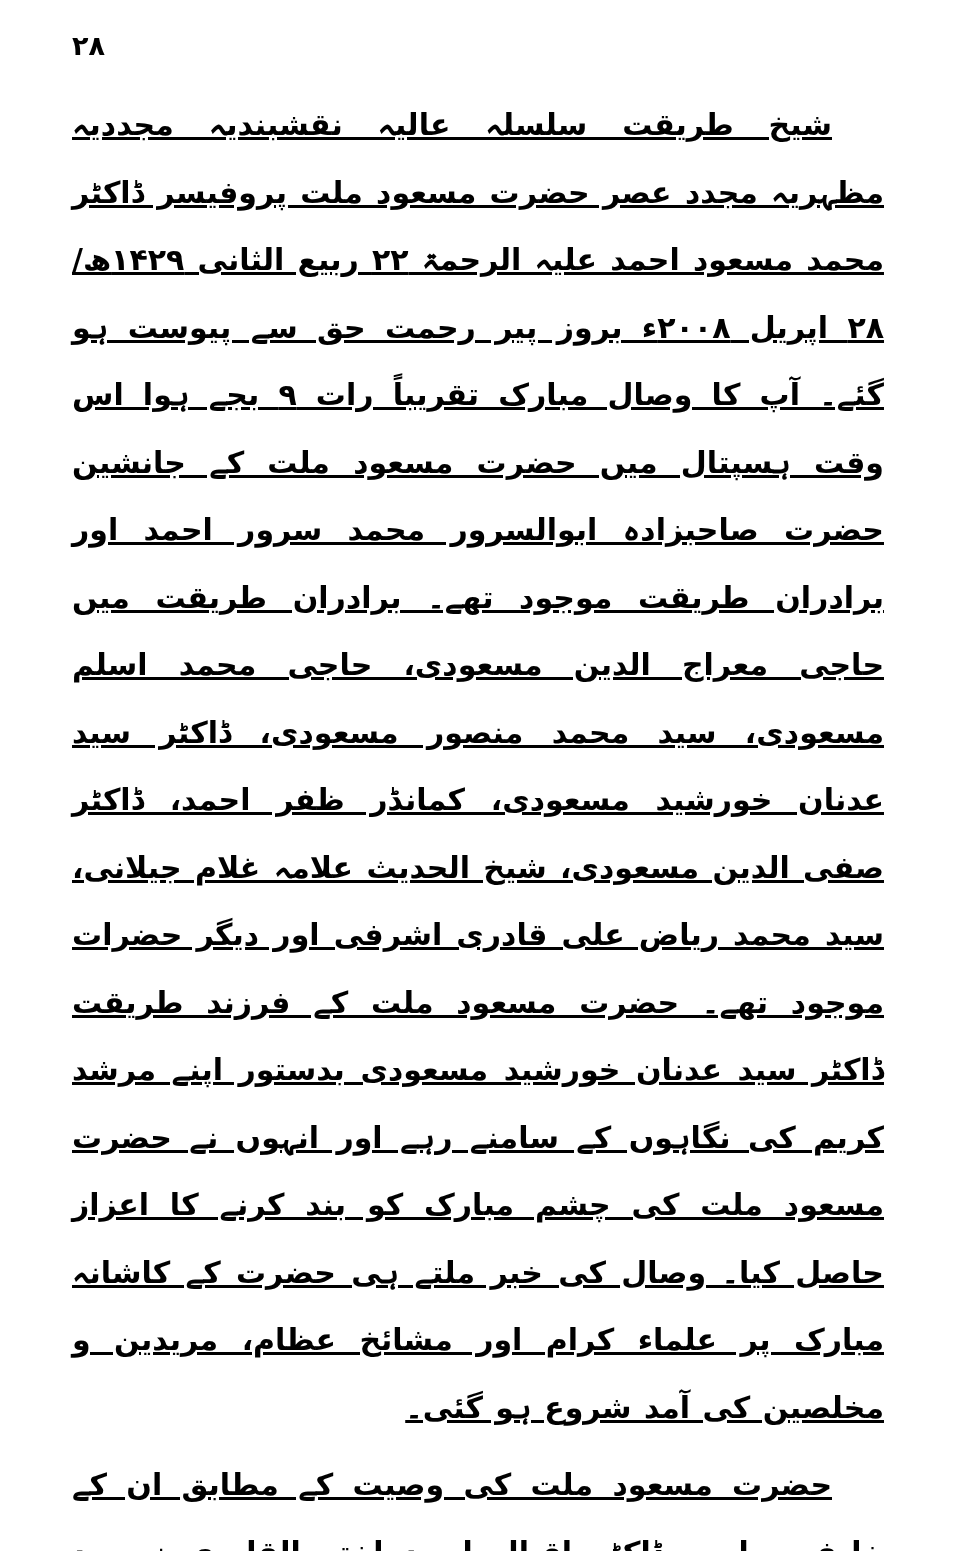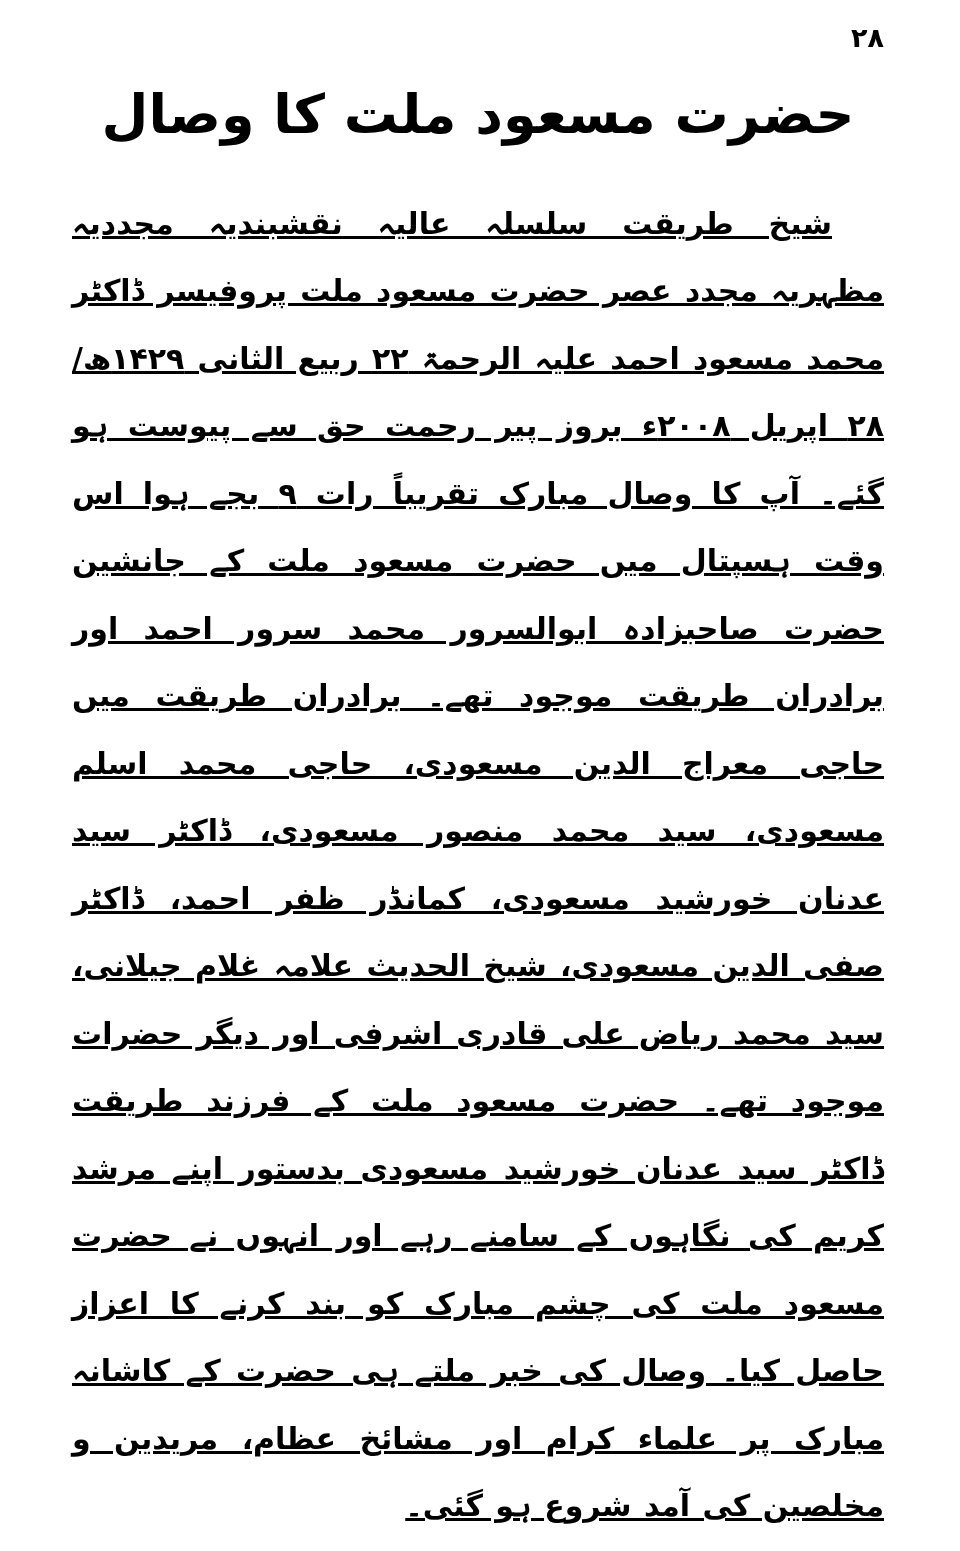--- a/index.html
+++ b/index.html
@@ -16,25 +16,25 @@
     }
     .page {
       width: 960px;
       min-height: 1551px;
       box-sizing: border-box;
       padding: 18px 76px 40px 72px;
       direction: rtl;
       background: #ffffff;
     }
     .page-number {
-      text-align: right;
+      text-align: left;
       font-size: 27px;
       font-weight: bold;
       letter-spacing: 1px;
-      margin: 4px 0 30px 0;
+      margin: 12px 0 30px 0;
     }
     .doc-title {
       text-align: center;
       font-size: 54px;
       font-weight: bold;
       margin: 28px 0 42px 0;
       line-height: 1.2;
     }
     .para {
       font-size: 30px;
@@ -51,19 +51,18 @@
       margin-bottom: 0;
     }
   </style>
 </head>
 <body>
 
 <div class="page">
 
   <div class="page-number">۲۸</div>
 
-  <h1 class="doc-title">حضرت مسعود ملت کا وصال</h1>
 
   <p class="para">شیخ طریقت سلسلہ عالیہ نقشبندیہ مجددیہ مظہریہ مجدد عصر حضرت مسعود ملت پروفیسر ڈاکٹر محمد مسعود احمد علیہ الرحمۃ ۲۲ ربیع الثانی ۱۴۲۹ھ/ ۲۸ اپریل ۲۰۰۸ء بروز پیر رحمت حق سے پیوست ہو گئے۔ آپ کا وصال مبارک تقریباً رات ۹ بجے ہوا اس وقت ہسپتال میں حضرت مسعود ملت کے جانشین حضرت صاحبزادہ ابوالسرور محمد سرور احمد اور برادران طریقت موجود تھے۔ برادران طریقت میں حاجی معراج الدین مسعودی، حاجی محمد اسلم مسعودی، سید محمد منصور مسعودی، ڈاکٹر سید عدنان خورشید مسعودی، کمانڈر ظفر احمد، ڈاکٹر صفی الدین مسعودی، شیخ الحدیث علامہ غلام جیلانی، سید محمد ریاض علی قادری اشرفی اور دیگر حضرات موجود تھے۔ حضرت مسعود ملت کے فرزند طریقت ڈاکٹر سید عدنان خورشید مسعودی بدستور اپنے مرشد کریم کی نگاہوں کے سامنے رہے اور انہوں نے حضرت مسعود ملت کی چشم مبارک کو بند کرنے کا اعزاز حاصل کیا۔ وصال کی خبر ملتے ہی حضرت کے کاشانہ مبارک پر علماء کرام اور مشائخ عظام، مریدین و مخلصین کی آمد شروع ہو گئی۔</p>
 
   <p class="para">حضرت مسعود ملت کی وصیت کے مطابق ان کے خلیفہ برادرم ڈاکٹر اقبال احمد اختر القادری نے بعد نماز فجر حضرت مسعود ملت کو غسل مبارک کی سنت ادا کی۔ جس میں حضرت صاحبزادہ ابوالسرور محمد سرور احمد کے علاوہ برادران طریقت کی بڑی تعداد شریک تھی۔ دوپہر ڈیڑھ بجے نماز ظہر قیام گاہ پر ادا کی گئی۔ بعد نماز ظہر حضرت مسعود ملت کا جسد مبارک نماز جنازہ کے لئے شاہراہ قائدین سے متصل گراؤنڈ لے جایا گیا۔ جہاں ہزاروں عقیدت مندوں کے علاوہ علماء کرام اور مشائخ عظام شریک تھے۔ راستے بھر اعلیٰ حضرت شاہ احمد رضا خان بریلوی علیہ الرحمۃ کی نعت شریف پڑھی جاتی رہی۔</p>
 
 </div>
 
 </body></html>

